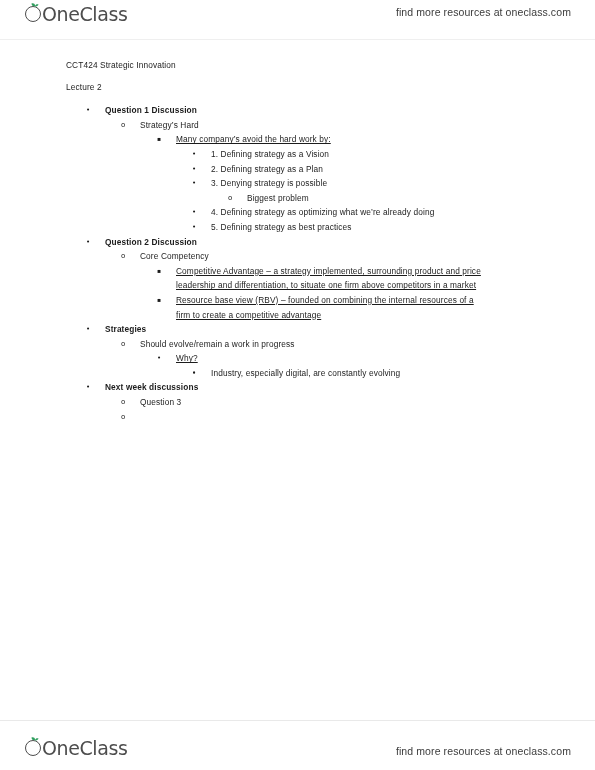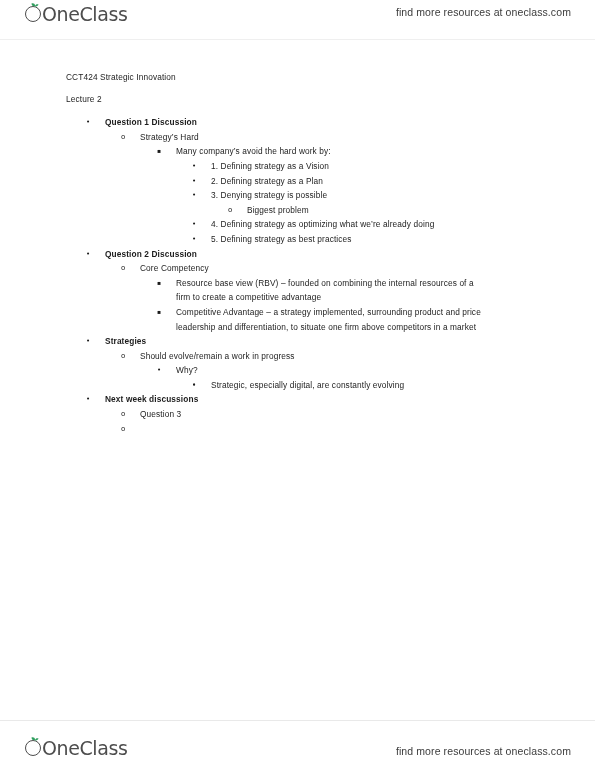--- a/index.html
+++ b/index.html
@@ -110,21 +110,20 @@
     color: #3b3b3b;
     letter-spacing: 0.1px;
   }
 
   
   .doc-body {
     position: absolute;
     top: 58px;
     left: 0;
     width: 485px;
-    margin-top: 12px;
   }
   .doc-line {
     font-size: 8.3px;
     line-height: 14.6px;
     color: #1c1c1c;
     letter-spacing: 0.12px;
   }
   .doc-title {
     position: relative;
     margin-left: 66px;
@@ -163,21 +162,21 @@
   .bullet.disc { font-size: 7px; }
   .bullet.circle { font-size: 7px; }
   .bullet.square { font-size: 6px; }
 
   
   .lvl1 .bullet { left: 86px; }
   .lvl1 .txt    { margin-left: 105px; font-weight: bold; }
   .lvl2 .bullet { left: 121px; }
   .lvl2 .txt    { margin-left: 140px; }
   .lvl3 .bullet { left: 157px; }
-  .lvl3 .txt    { margin-left: 176px; }
+  .lvl3 .txt    { margin-left: 176px; text-decoration: underline; }
   .lvl4 .bullet { left: 192px; }
   .lvl4 .txt    { margin-left: 211px; }
   .lvl5 .bullet { left: 228px; }
   .lvl5 .txt    { margin-left: 247px; }
 
   .txt {
     display: block;
     max-width: 330px;
   }
   .lvl3 .txt { max-width: 340px; }
@@ -280,62 +279,62 @@
     <li class="lvl2">
       <div class="item-row">
         <span class="bullet circle">o</span>
         <span class="txt">Core Competency</span>
       </div>
     </li>
 
     <li class="lvl3">
       <div class="item-row">
         <span class="bullet square">▪</span>
+        <span class="txt">Competitive Advantage – a strategy implemented, surrounding product and price leadership and differentiation, to situate one firm above competitors in a market</span>
+      </div>
+    </li>
+
+    <li class="lvl3">
+      <div class="item-row">
+        <span class="bullet square">▪</span>
         <span class="txt">Resource base view (RBV) – founded on combining the internal resources of a firm to create a competitive advantage</span>
       </div>
     </li>
 
+    <li class="lvl1">
+      <div class="item-row">
+        <span class="bullet disc">•</span>
+        <span class="txt">Strategies</span>
+      </div>
+    </li>
+
+    <li class="lvl2">
+      <div class="item-row">
+        <span class="bullet circle">o</span>
+        <span class="txt">Should evolve/remain a work in progress</span>
+      </div>
+    </li>
+
     <li class="lvl3">
       <div class="item-row">
-        <span class="bullet square">▪</span>
-        <span class="txt">Competitive Advantage – a strategy implemented, surrounding product and price leadership and differentiation, to situate one firm above competitors in a market</span>
-      </div>
-    </li>
-
-    <li class="lvl1">
-      <div class="item-row">
-        <span class="bullet disc">•</span>
-        <span class="txt">Strategies</span>
-      </div>
-    </li>
-
-    <li class="lvl2">
-      <div class="item-row">
-        <span class="bullet circle">o</span>
-        <span class="txt">Should evolve/remain a work in progress</span>
-      </div>
-    </li>
-
-    <li class="lvl3">
-      <div class="item-row">
         <span class="bullet disc">•</span>
         <span class="txt">Why?</span>
       </div>
     </li>
 
     <li class="lvl4">
       <div class="item-row">
         <span class="bullet disc">•</span>
       </div>
     </li>
 
     <li class="lvl4">
       <div class="item-row">
         <span class="bullet disc">•</span>
-        <span class="txt">Strategic, especially digital, are constantly evolving</span>
+        <span class="txt">Industry, especially digital, are constantly evolving</span>
       </div>
     </li>
 
     <li class="lvl1">
       <div class="item-row">
         <span class="bullet disc">•</span>
         <span class="txt">Next week discussions</span>
       </div>
     </li>
 

